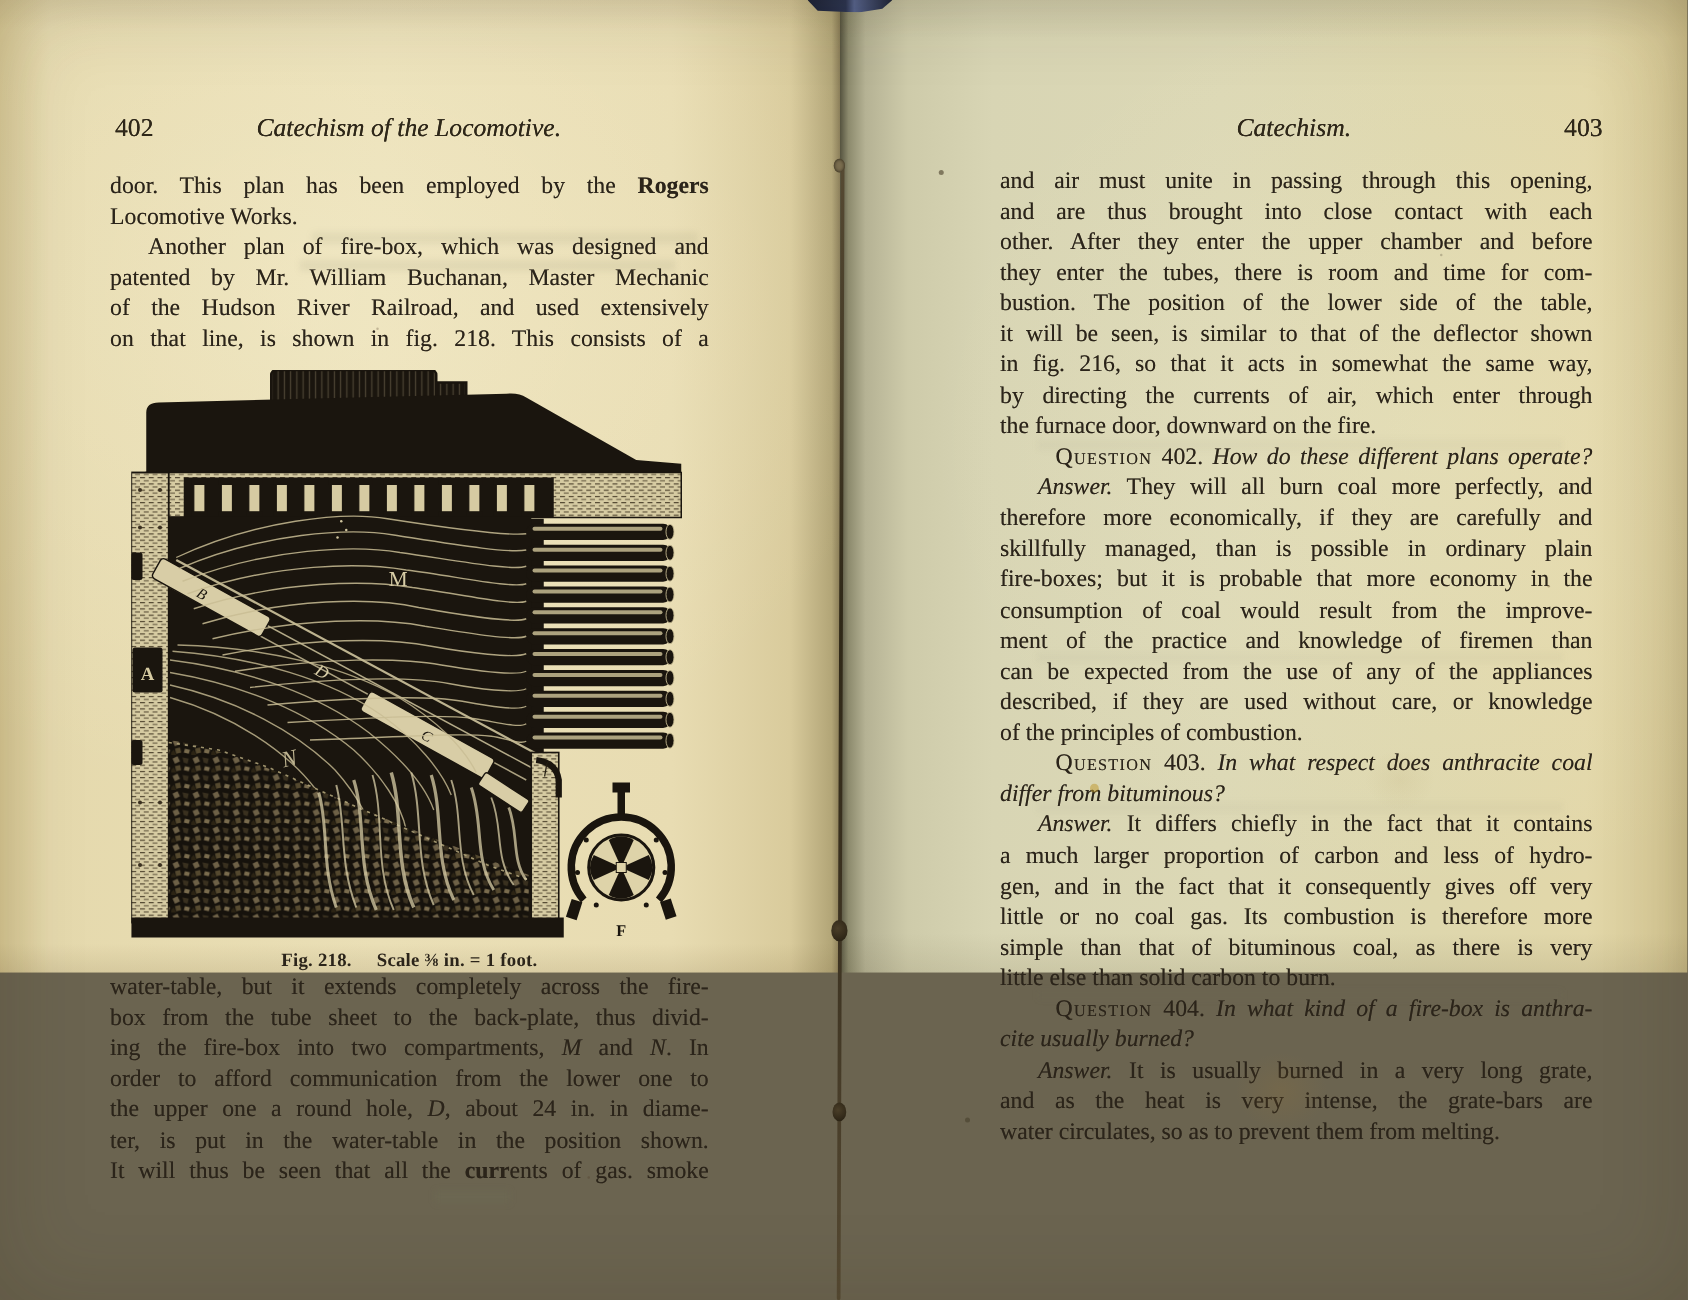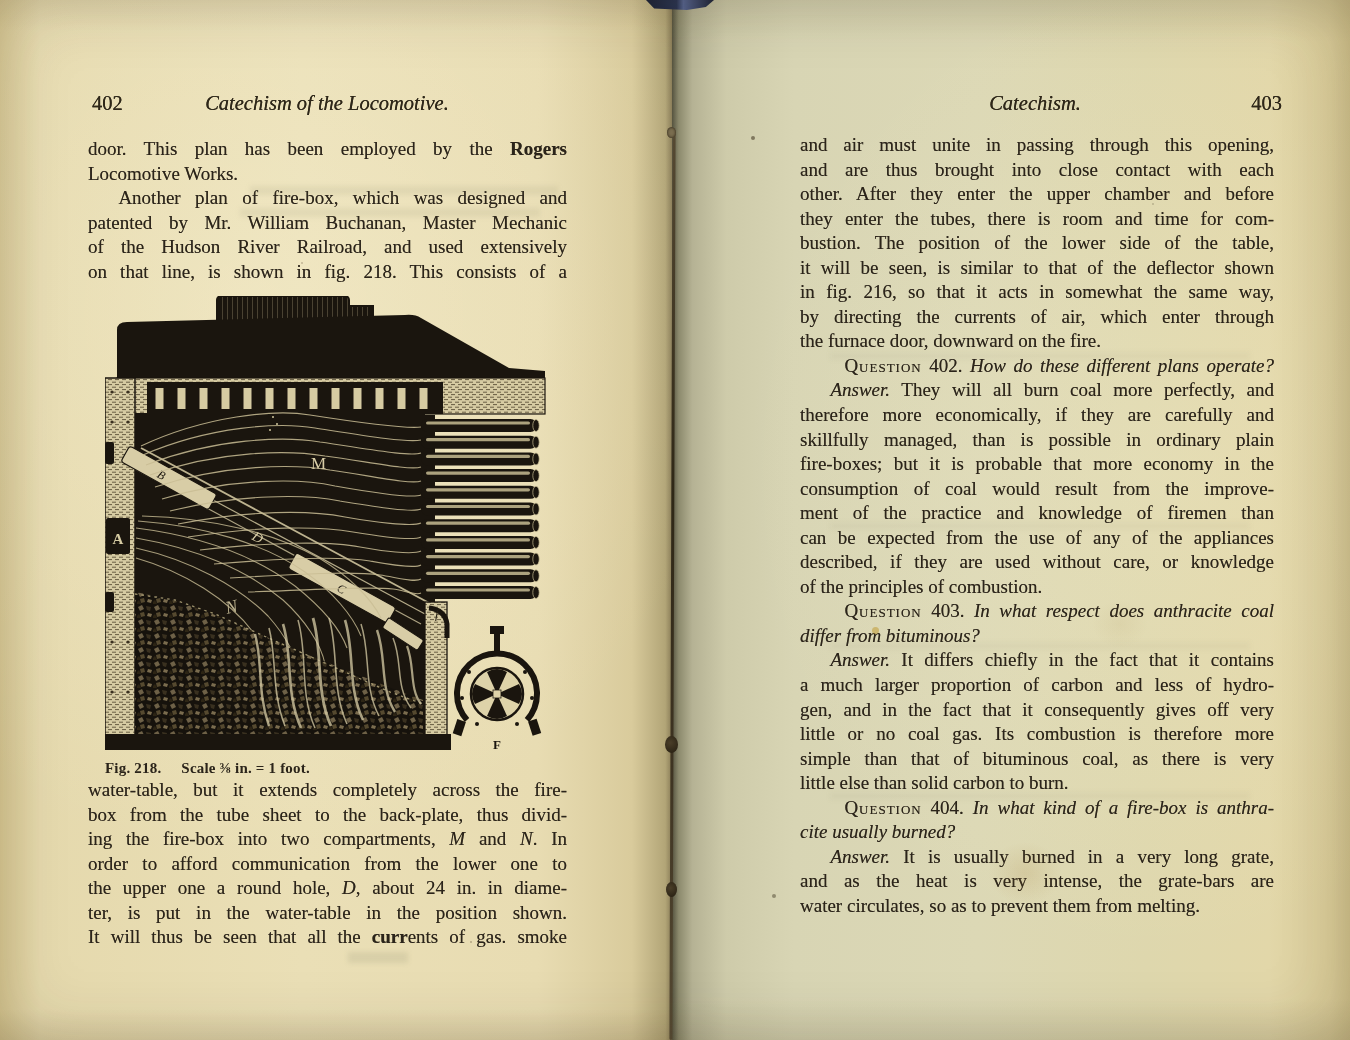--- a/index.html
+++ b/index.html
@@ -1,21 +1,21 @@
 <!DOCTYPE html>
 <html><head>
 <meta charset="utf-8">
 <style>
   html,body{margin:0;padding:0;}
   body{width:1350px;height:1040px;overflow:hidden;background:#6b6450;
        font-family:"Liberation Serif","DejaVu Serif",serif;}
   .book{position:relative;width:1350px;height:1040px;overflow:hidden;}
   .book::after{content:"";position:absolute;inset:0;pointer-events:none;
        box-shadow:inset 0 0 70px rgba(50,40,15,.18);}
-  .page{position:absolute;top:0;height:1040px;color:#2e2719;}
+  .page{position:absolute;top:0;height:778px;color:#2e2719;}
   .page-left{left:0;width:672px;background:
        radial-gradient(120% 90% at 38% 30%, rgba(255,250,225,.28), transparent 60%),
        linear-gradient(180deg, rgba(120,100,60,.10) 0, transparent 3%, transparent 97%, rgba(120,100,60,.14) 100%),
        linear-gradient(90deg,#d8c893 0%,#e5d9ad 6%,#eadfb6 45%,#e8dcb2 80%,#d9cb9c 94%,#b2a577 99%,#897c57 100%);}
   .page-right{left:672px;width:678px;background:
        radial-gradient(100% 80% at 70% 45%, rgba(250,244,214,.20), transparent 60%),
        linear-gradient(180deg, rgba(100,90,60,.10) 0, transparent 4%, transparent 96%, rgba(100,90,60,.12) 100%),
        linear-gradient(90deg,#55533f 0%,#8c8a6d 1%,#b5b294 3%,#cecbaa 8%,#d8d5b4 18%,#dcd8b5 45%,#ded7ad 70%,#e2d7a9 88%,#d9cb98 97%,#cfc08b 100%);}
   .running-head{position:absolute;top:92px;left:0;right:0;height:26px;font-size:20.5px;}
   .pn{position:absolute;text-shadow:0 0 .4px currentColor;}
@@ -29,21 +29,21 @@
   .tb-l1{left:88px;top:137px;width:479px;}
   .tb-l2{left:88px;top:778px;width:479px;}
   .tb-r{left:128px;top:133px;width:474px;}
   .tline{text-align:justify;text-align-last:justify;text-shadow:0 0 .3px rgba(43,36,26,.55);}
   .tline.pend{text-align-last:left;}
   .tline.ind{text-indent:1.6em;}
   .it{font-style:italic;margin-top:35px;}
   .sc{font-variant:small-caps;letter-spacing:1px;margin-left:14px;}
   .b{font-weight:bold;}
   figure.fig{position:absolute;left:105px;top:296px;width:445px;margin:0;}
-  .fig-caption{width:445px;font-size:15px;font-weight:bold;color:#2b241a;
+  .fig-caption{width:445px;text-align:center;font-size:15px;font-weight:bold;color:#2b241a;
       margin-top:4px;letter-spacing:.2px;}
   .fig-caption .cap2{margin-left:16px;}
   
   .spine-wedge{position:absolute;left:646px;top:0;width:68px;height:10px;
       background:linear-gradient(90deg,#1c2236 0%,#2a3350 45%,#55628c 55%,#1c2236 100%);
       clip-path:polygon(0 0,100% 0,88% 70%,60% 100%,12% 85%);}
   .thread{position:absolute;left:671px;top:131px;width:3px;height:909px;border-radius:2px;
       background:linear-gradient(180deg,#564a33,#2f2817 40%,#3e3422 70%,#564a33);
       transform:rotate(.2deg);}
   .knot{position:absolute;border-radius:50%;background:radial-gradient(circle at 40% 40%,#4a3e28,#241d10);}

